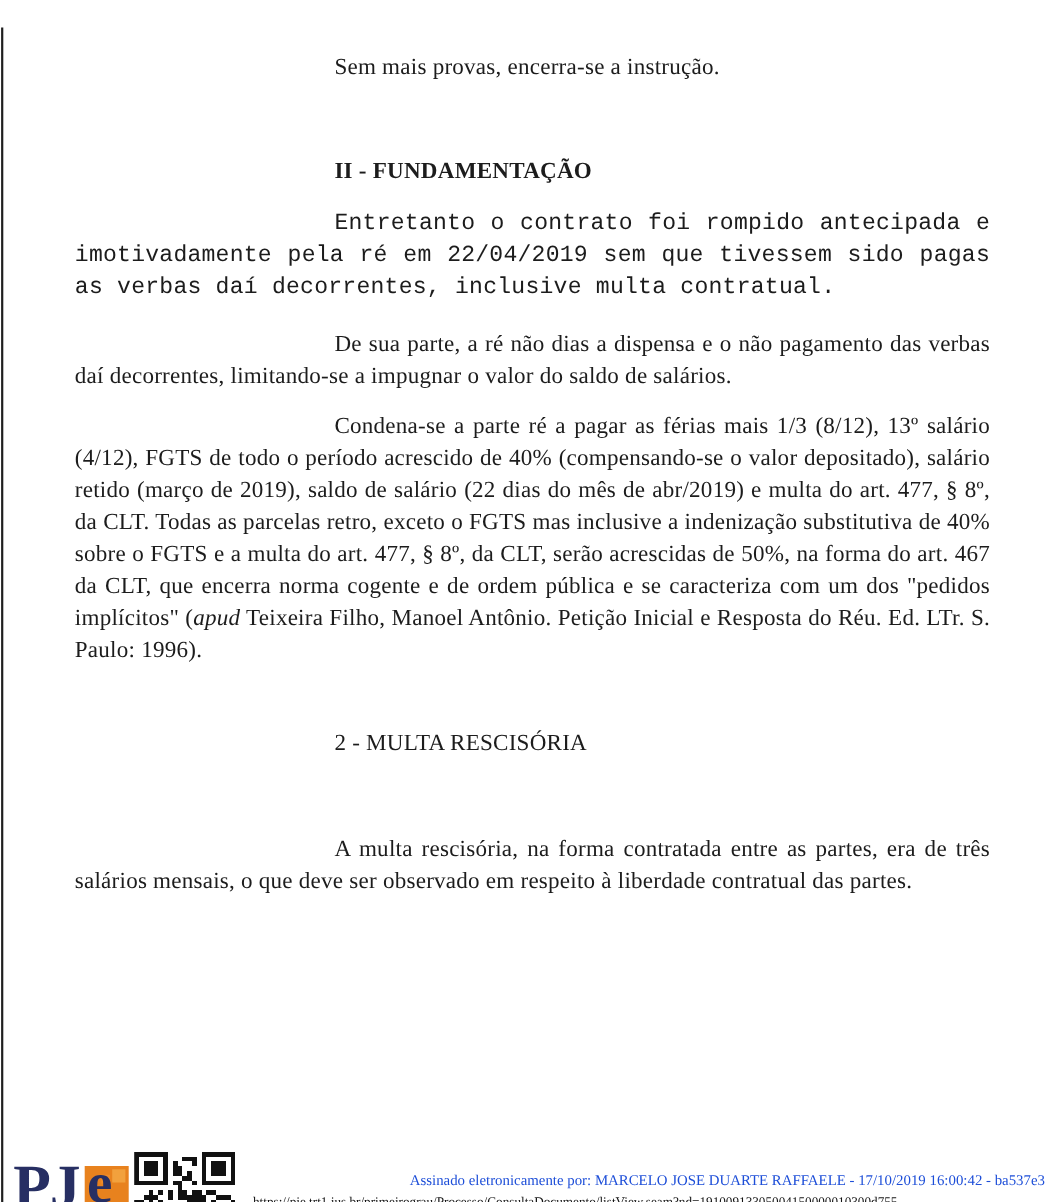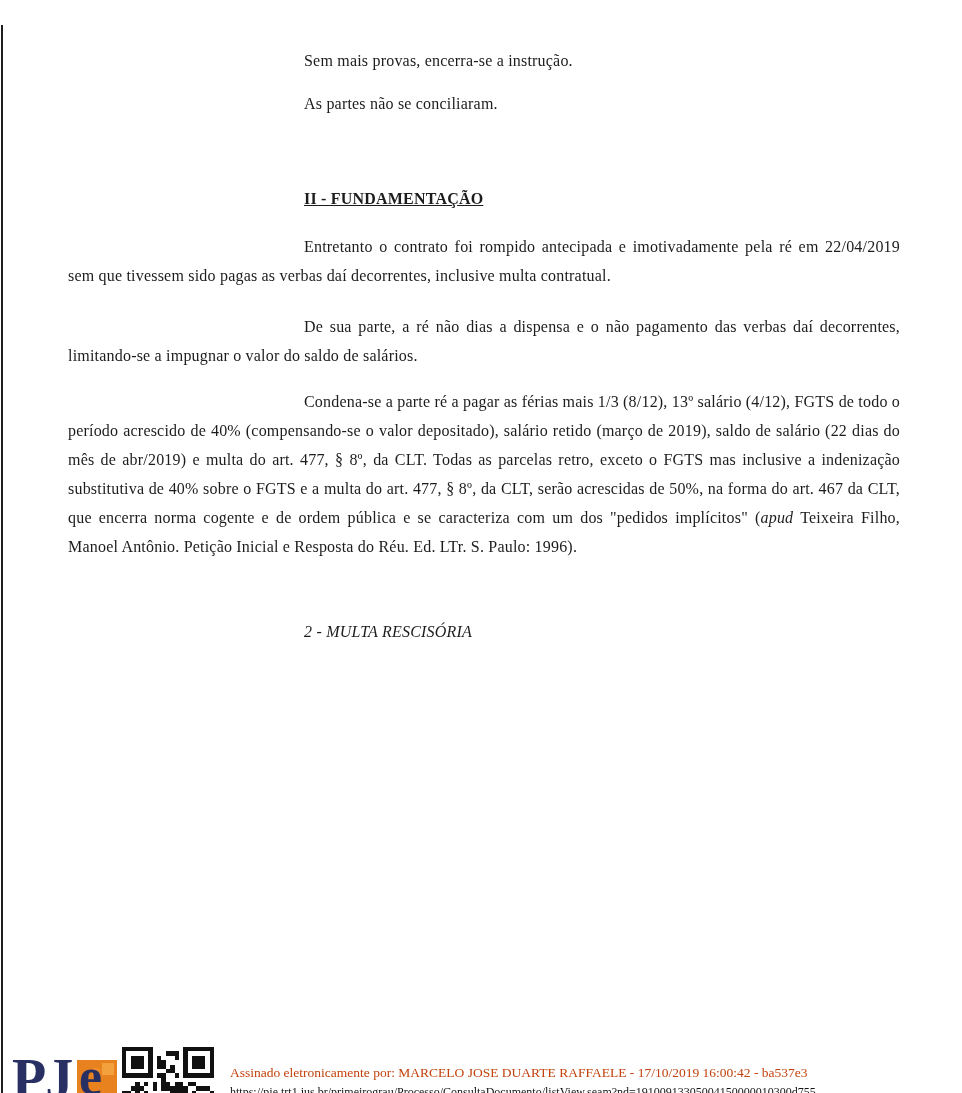--- a/index.html
+++ b/index.html
@@ -15,35 +15,35 @@
   .scan-edge{
     position:absolute;left:1px;top:25px;width:2px;height:1068px;
     background:#1f1f1f;
   }
   
   .doc{
     position:absolute;left:68px;top:46px;width:832px;
   }
   .doc p{
     margin:0;
-    font-size:16px;
+    font-size:21px;
     line-height:29px;
     text-align:justify;
     text-indent:236px;
     letter-spacing:.2px;
   }
-  .heading-bold{font-weight:bold;text-decoration:underline;}
+  .heading-bold{font-weight:bold;}
   .m14{margin-top:14px!important;}
   .m66{margin-top:66px!important;}
   .m64{margin-top:64px!important;}
   .m63{margin-top:63px!important;}
-  .m19{margin-top:19px!important;}
+  .m19{margin-top:19px!important;font-family:Liberation Mono, monospace;}
   .m22{margin-top:22px!important;}
   .m17{margin-top:17px!important;}
-  .m56{margin-top:56px!important;font-style:italic;}
+  .m56{margin-top:56px!important;}
   .m67{margin-top:67px!important;}
   em{}
 
   
   .pje-logo{
     position:absolute;left:12px;top:1051px;width:112px;height:60px;
   }
   .pje-pj{
     position:absolute;left:0;top:0;
     font-family:"Liberation Serif",serif;font-weight:bold;
@@ -59,47 +59,48 @@
     font-family:"Liberation Serif",serif;font-weight:bold;
     font-size:52px;line-height:1;
   }
   .qr{
     position:absolute;left:122px;top:1047px;width:92px;height:92px;
   }
   .sig-block{
     position:absolute;left:230px;top:1064px;width:720px;
   }
   .sig-line{
-    margin:0;font-size:13.5px;line-height:17px;color:#c2410c;
+    margin:0;font-size:13.5px;line-height:17px;color:#1d4ed8;
     white-space:nowrap;
+    text-align:right;
   }
   .url-line{
     margin:4px 0 0 0;font-size:12px;line-height:15px;color:#141414;
     white-space:nowrap;
   }
 </style>
 </head>
 <body>
 
 <div class="scan-edge"></div>
 
 <div class="doc">
   <p>Sem mais provas, encerra-se a instrução.</p>
-  <p class="m14">As partes não se conciliaram.</p>
 
   <p class="heading-bold m66">II - FUNDAMENTAÇÃO</p>
 
 
   <p class="m19">Entretanto o contrato foi rompido antecipada e imotivadamente pela ré em 22/04/2019 sem que tivessem sido pagas as verbas daí decorrentes, inclusive multa contratual.</p>
   <p class="m22">De sua parte, a ré não dias a dispensa e o não pagamento das verbas daí decorrentes, limitando-se a impugnar o valor do saldo de salários.</p>
 
   <p class="m17"><span>Condena-se a parte ré a pagar as férias mais 1/3 (8/12), 13º salário (4/12), FGTS de todo o período acrescido de 40% (compensando-se o valor depositado), salário retido (março de 2019), saldo de salário (22 dias do mês de abr/2019) e multa do art. 477, § 8º, da CLT. Todas as parcelas retro, exceto o FGTS mas inclusive a indenização substitutiva de 40% sobre o FGTS e a multa do art. 477, § 8º, da CLT, serão acrescidas de 50%, na forma do art. 467 da CLT, que encerra norma cogente e de ordem pública e se caracteriza com um dos "pedidos implícitos" (</span><em>apud</em><span> Teixeira Filho, Manoel Antônio. Petição Inicial e Resposta do Réu. Ed. LTr. S. Paulo: 1996).</span></p>
 
   <p class="m56">2 - MULTA RESCISÓRIA</p>
 
+  <p class="m67">A multa rescisória, na forma contratada entre as partes, era de três salários mensais, o que deve ser observado em respeito à liberdade contratual das partes.</p>
 </div>
 
 <div class="pje-logo">
   <span class="pje-pj" style="color: rgb(39, 47, 99);">PJ</span>
   <span class="pje-orange" style="background: rgb(232, 130, 30);">
     <span class="pje-sq1" style="background: rgb(242, 161, 61);"></span>
     <span class="pje-sq2" style="background: rgb(239, 140, 42);"></span>
   </span>
   <span class="pje-e" style="color: rgb(39, 47, 99);">e</span>
 </div>

